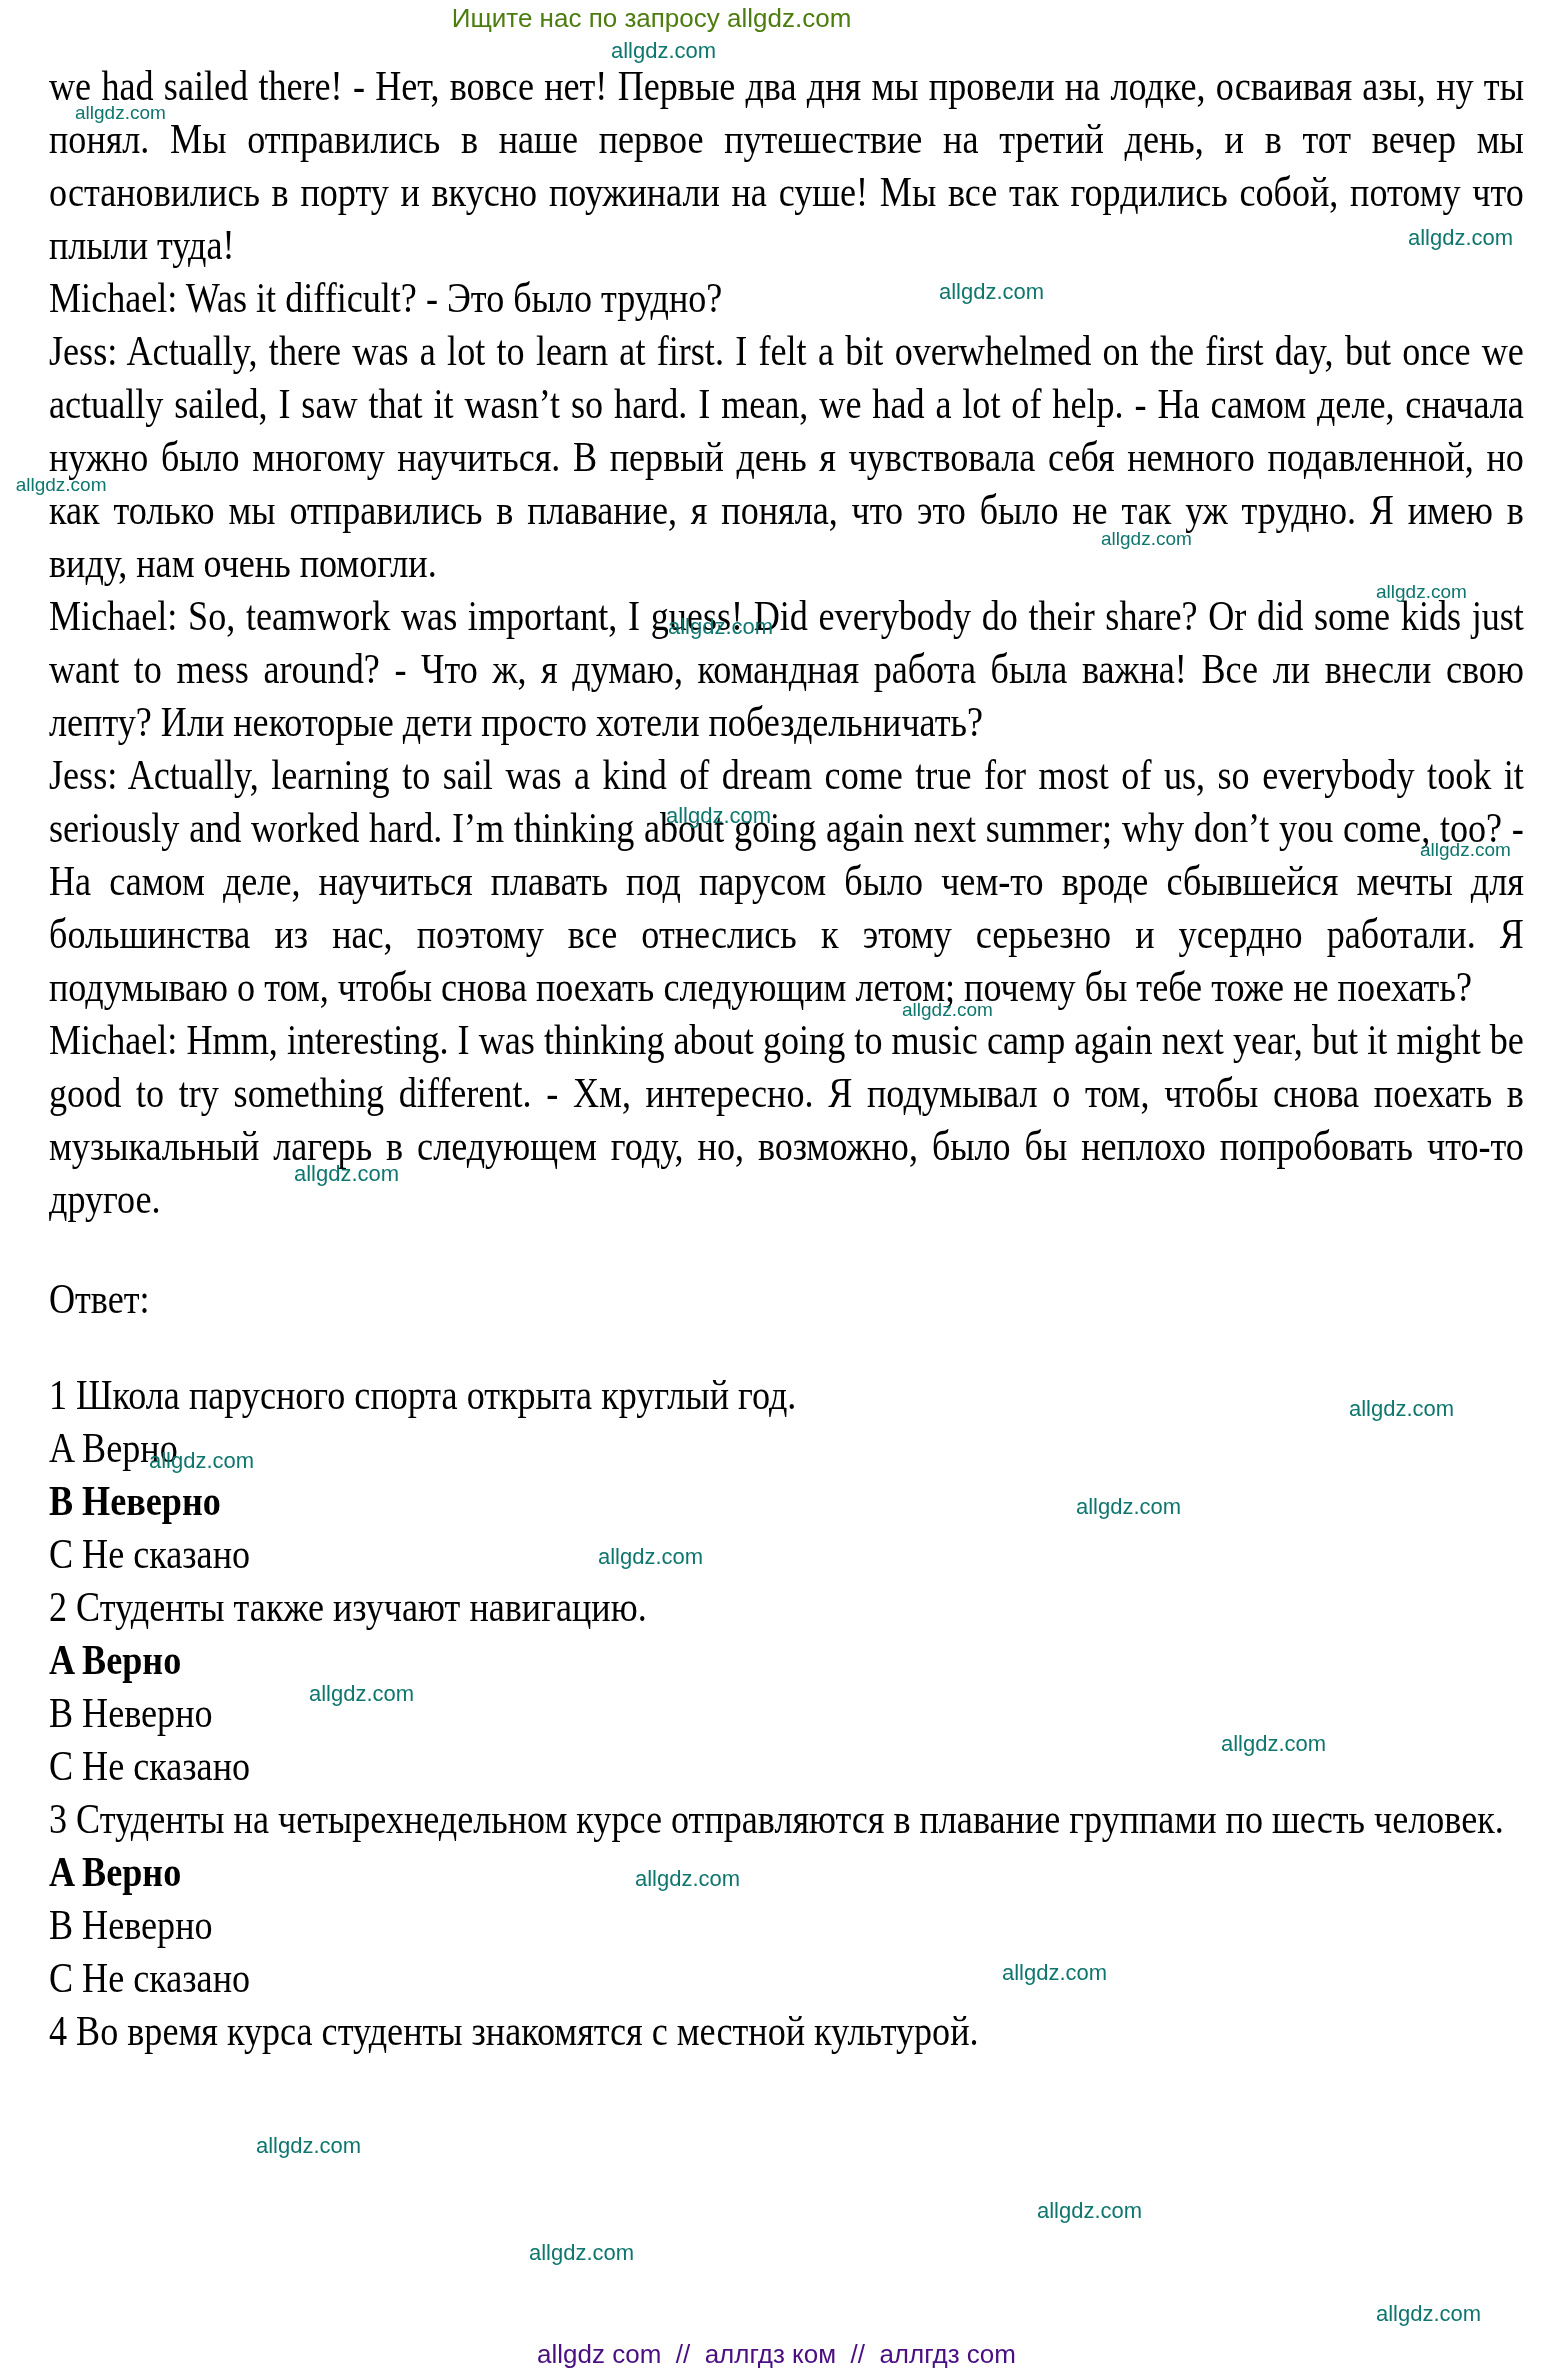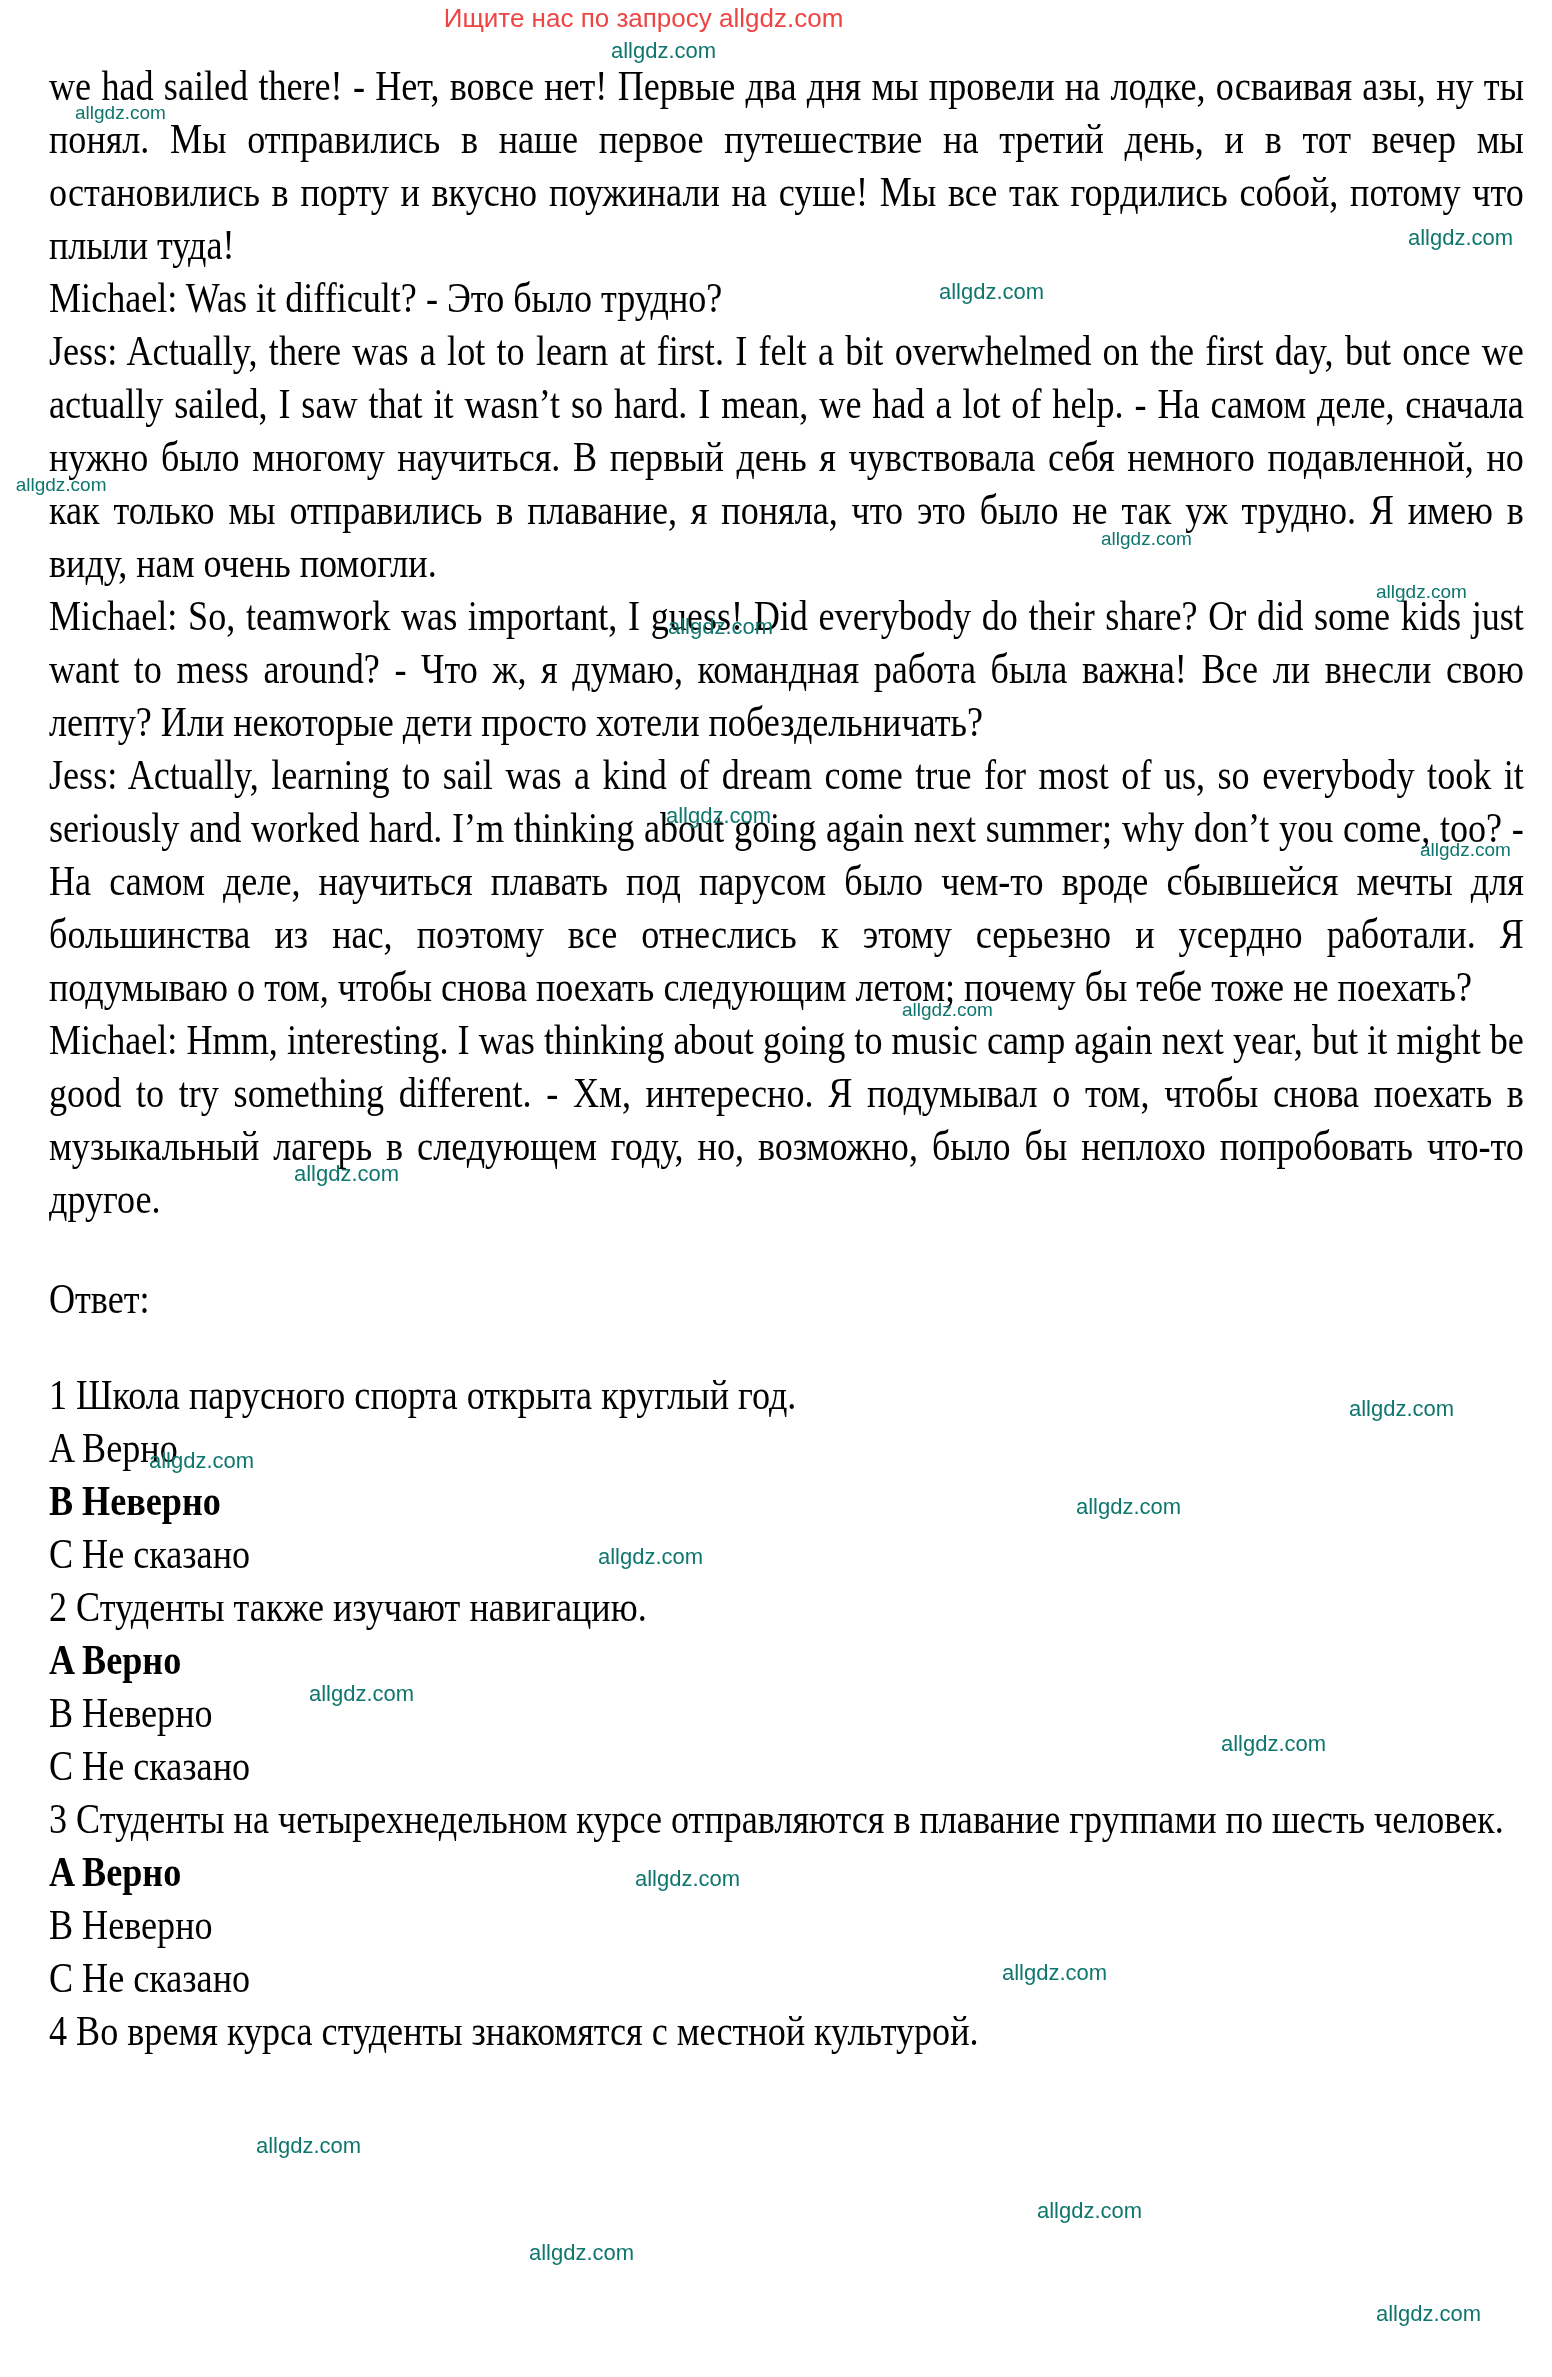--- a/index.html
+++ b/index.html
@@ -1,20 +1,20 @@
 <!DOCTYPE html>
 <html style="font-size:12.6px"><head>
 <meta charset="utf-8">
 <style>
   html, body { margin: 0; padding: 0; background: #ffffff; }
   body { width: 1553px; height: 2377px; position: relative; overflow: hidden; }
   .page { position: absolute; left: 0; top: 0; width: 1553px; height: 2377px; }
   .header-banner {
-    position: absolute; left: 8px; top: 3.1px; width: 1271px; text-align: center;
-    font-family: "Liberation Sans", sans-serif; font-size: 26px; color: #ef4444;
+    position: absolute; left: 16px; top: 3.1px; width: 1271px; text-align: center;
+    font-family: "Liberation Sans", sans-serif; font-size: 26px; color: #4d7c0f;
   }
   .footer-banner {
     position: absolute; left: 0; top: 2339px; width: 1553px; text-align: center;
     font-family: "Liberation Sans", sans-serif; font-size: 26px; color: #4b0f82;
     white-space: pre;
   }
   .content {
     position: absolute; left: 49px; top: 60px; width: 1475px;
     font-family: "Liberation Serif", serif; font-size: 42px; line-height: 53px; color: #000;
     transform: scaleX(0.86); transform-origin: left top;
@@ -92,14 +92,15 @@
   <span class="wm" style="left:598px;top:1544px;">allgdz.com</span>
   <span class="wm" style="left:309px;top:1681px;">allgdz.com</span>
   <span class="wm" style="left:1221px;top:1731px;">allgdz.com</span>
   <span class="wm" style="left:635px;top:1866px;">allgdz.com</span>
   <span class="wm" style="left:1002px;top:1960px;">allgdz.com</span>
   <span class="wm" style="left:256px;top:2133px;">allgdz.com</span>
   <span class="wm" style="left:1037px;top:2198px;">allgdz.com</span>
   <span class="wm" style="left:529px;top:2240px;">allgdz.com</span>
   <span class="wm" style="left:1376px;top:2301px;">allgdz.com</span>
 
+  <div class="footer-banner">allgdz com  //  аллгдз ком  //  аллгдз com</div>
 </div>
 
 
 </body></html>

